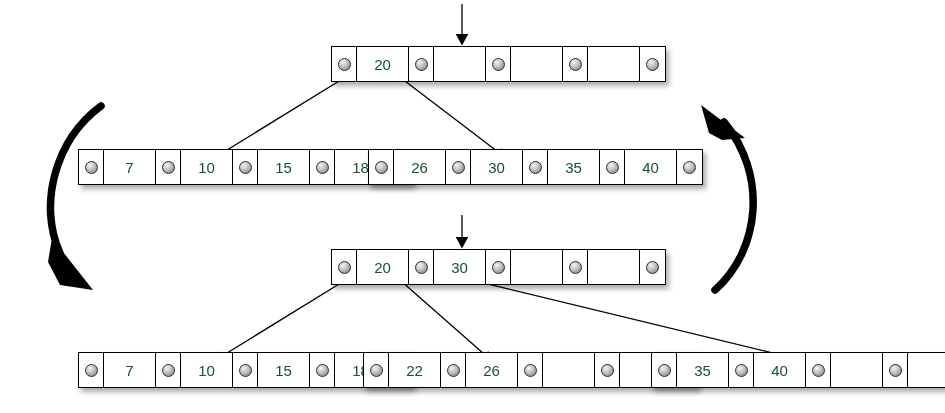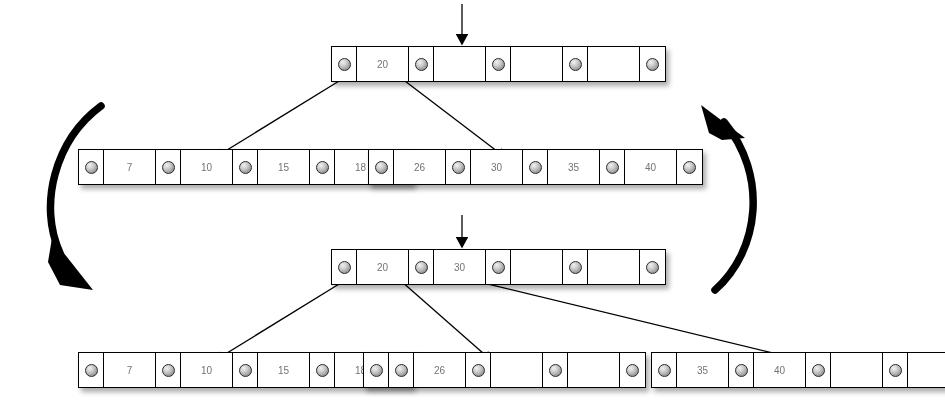--- a/index.html
+++ b/index.html
@@ -27,21 +27,21 @@
     box-sizing:border-box;
     border-right:1.6px solid #000;
     display:flex;
     align-items:center;
     justify-content:center;
     background:#fff;
     height:100%;
   }
   .cell:last-child{border-right:none;}
   .cell.ptr{width:25px;flex:0 0 25px;}
-  .cell.key{width:52px;flex:0 0 52px;font-size:10px;color:#737373;letter-spacing:0px;}
+  .cell.key{width:52px;flex:0 0 52px;font-size:15px;color:#14532d;letter-spacing:0px;}
 
   .dot{
     width:13px;height:13px;border-radius:50%;
     border:1.2px solid #2b2b2b;
     background:
       radial-gradient(circle at 35% 30%, #f2f2f2 0%, #c9c9c9 38%, #9a9a9a 72%, #7e7e7e 100%);
     box-sizing:border-box;
   }
 
   svg.overlay{position:absolute;left:0;top:0;width:945px;height:413px;z-index:2;overflow:visible;}
@@ -180,20 +180,21 @@
     <div class="cell key">18</div>
     <div class="cell ptr">
         <span class="dot"></span>
       </div>
   </div>
 
   <div class="node" style="left:363px;top:352px;">
     <div class="cell ptr">
         <span class="dot"></span>
       </div>
+    <div class="cell key">22</div>
     <div class="cell ptr">
         <span class="dot"></span>
       </div>
     <div class="cell key">26</div>
     <div class="cell ptr">
         <span class="dot"></span>
       </div>
     <div class="cell key"></div>
     <div class="cell ptr">
         <span class="dot"></span>

